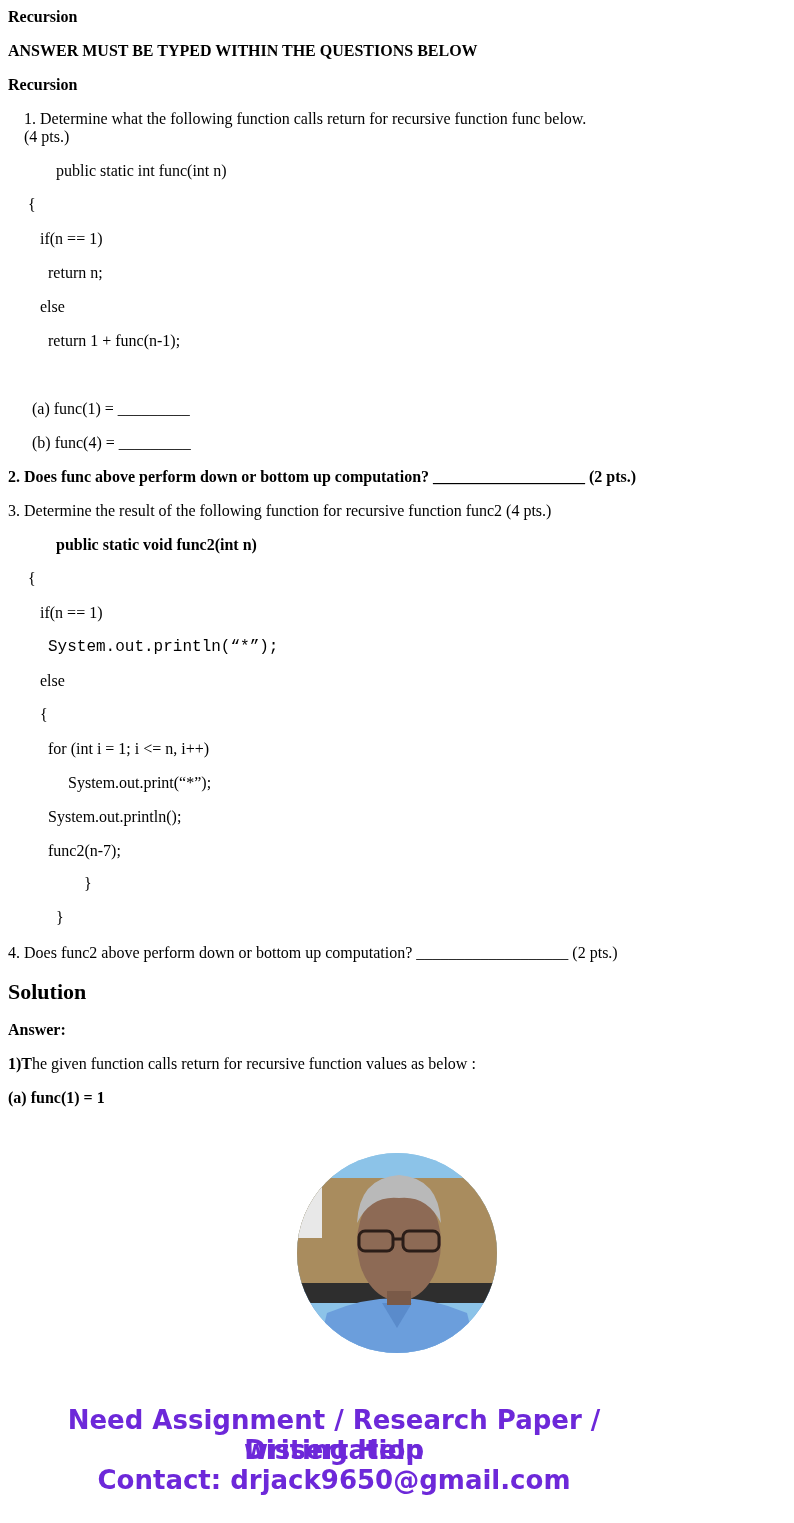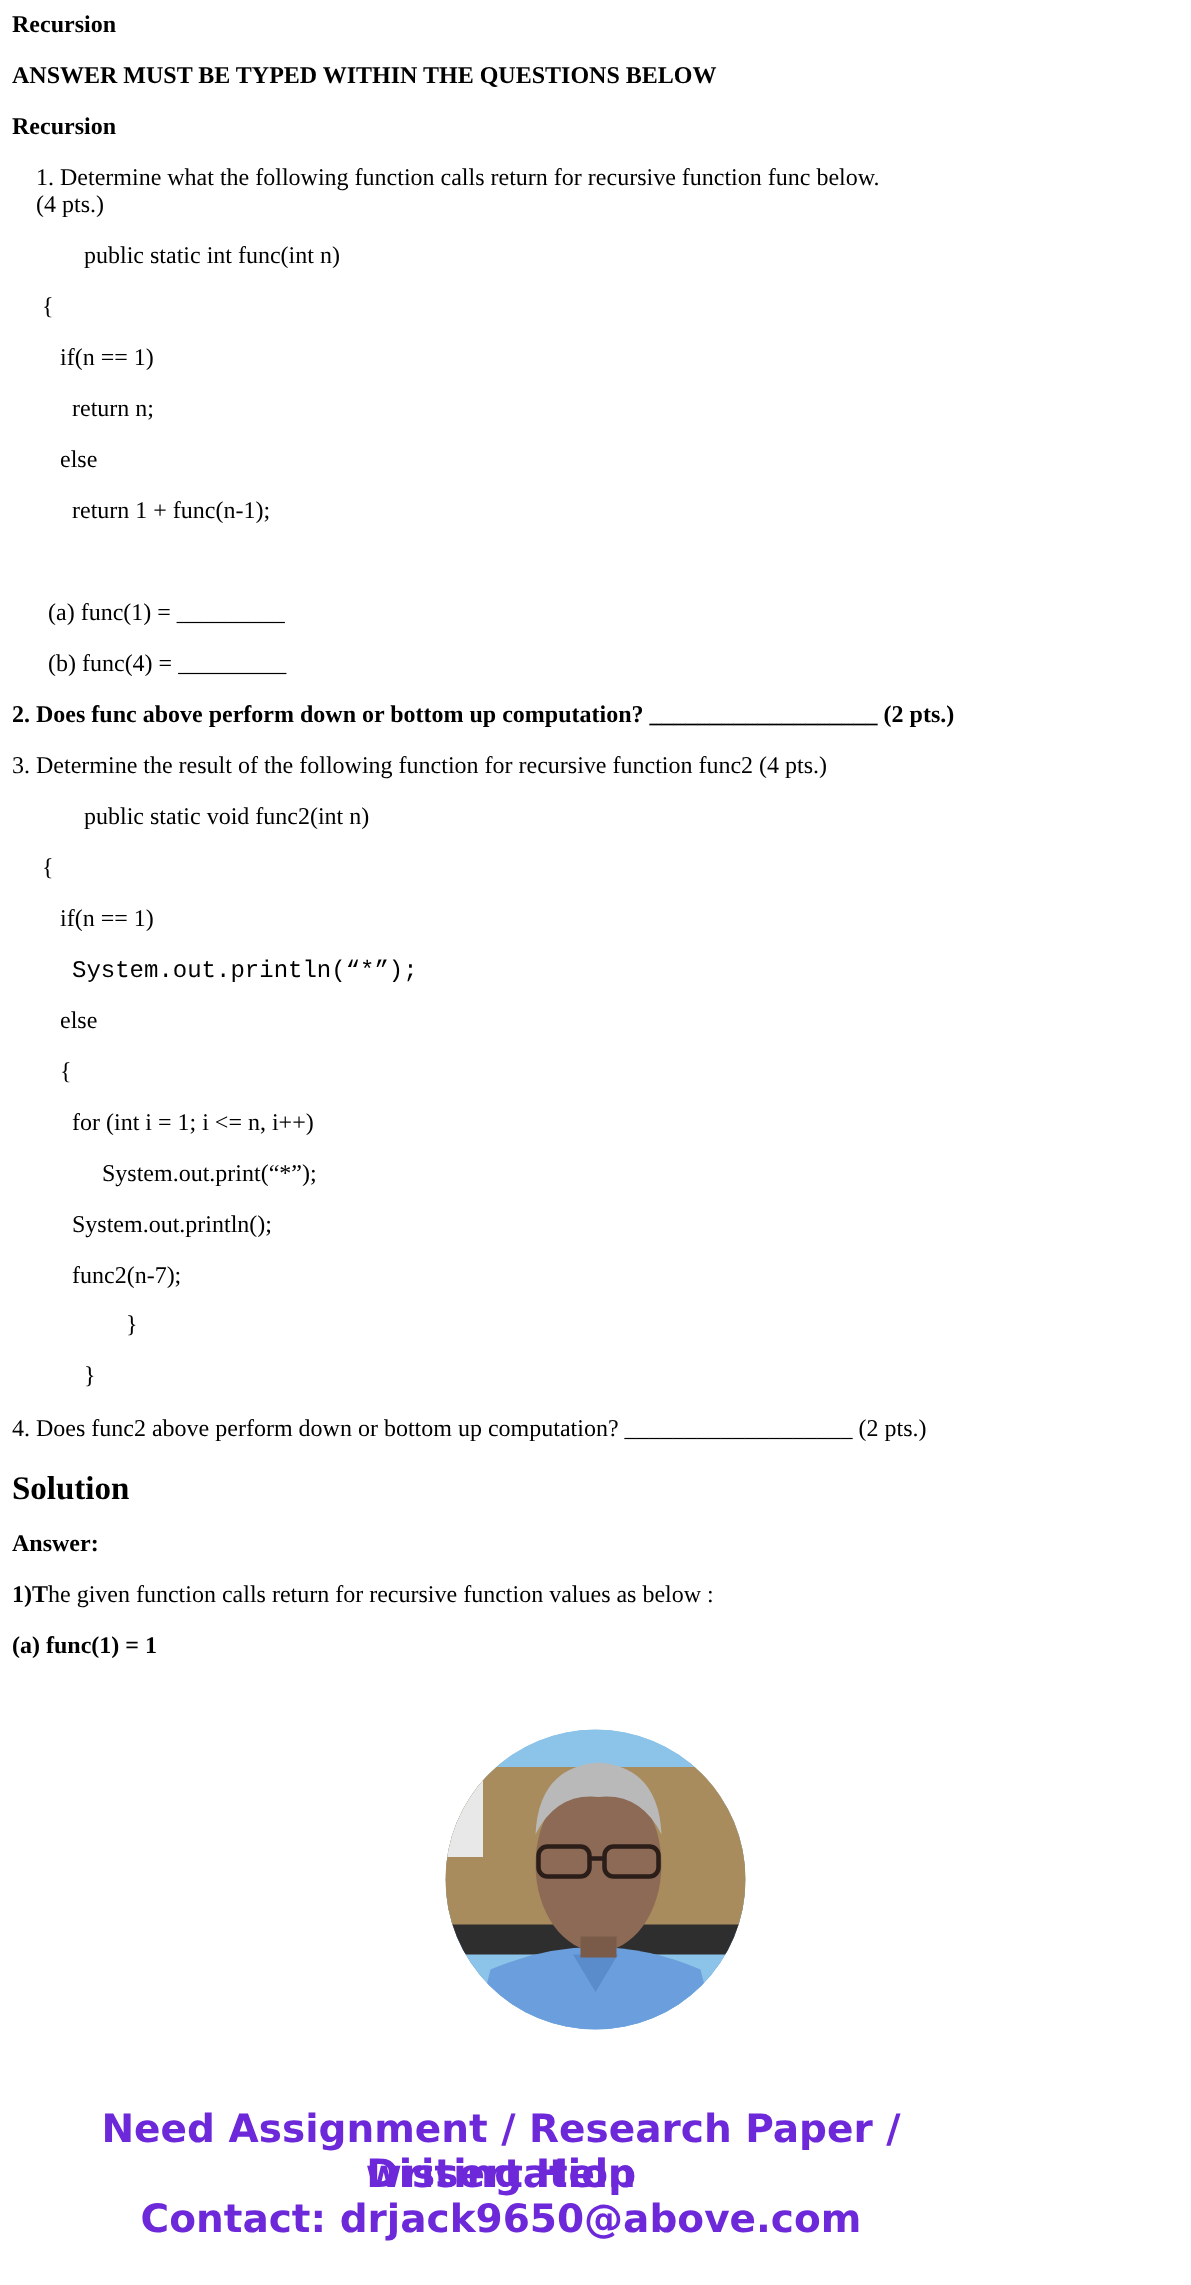--- a/index.html
+++ b/index.html
@@ -37,21 +37,21 @@
 <div class="line" style="top:264px; left:48px;">return n;</div>
 <div class="line" style="top:298px; left:40px;">else</div>
 <div class="line" style="top:332px; left:48px;">return 1 + func(n-1);</div>
 
 <div class="line" style="top:400px; left:32px;">(a) func(1) = _________</div>
 <div class="line" style="top:434px; left:32px;">(b) func(4) = _________</div>
 
 <div class="line" style="top:468px;font-weight:bold;">2. Does func above perform down or bottom up computation? ___________________ (2 pts.)</div>
 <div class="line" style="top:502px;">3. Determine the result of the following function for recursive function func2 (4 pts.)</div>
 
-<div class="line" style="top:536px; left:56px;">public static void func2(int n)</div>
+<div class="line" style="top:536px; left:56px;font-weight:bold;">public static void func2(int n)</div>
 <div class="line" style="top:570px; left:28px;">{</div>
 <div class="line" style="top:604px; left:40px;">if(n == 1)</div>
 <div class="line" style="top:638px; left:48px;font-family:Liberation Mono, monospace;">System.out.println(“*”);</div>
 <div class="line" style="top:672px; left:40px;">else</div>
 <div class="line" style="top:706px; left:40px;">{</div>
 <div class="line" style="top:740px; left:48px;">for (int i = 1; i &lt;= n, i++)</div>
 <div class="line" style="top:774px; left:68px;">System.out.print(“*”);</div>
 <div class="line" style="top:808px; left:48px;">System.out.println();</div>
 <div class="line" style="top:842px; left:48px;">func2(n-7);</div>
 <div class="line" style="top:875px; left:84px;">}</div>
@@ -76,13 +76,13 @@
     <path d="M60 70 Q62 25 102 22 Q142 25 144 70 Q130 42 102 45 Q74 42 60 70 Z" fill="#b9b9b9"></path>
     <rect x="62" y="78" width="34" height="20" rx="6" fill="none" stroke="#2b1d18" stroke-width="3"></rect>
     <rect x="106" y="78" width="36" height="20" rx="6" fill="none" stroke="#2b1d18" stroke-width="3"></rect>
     <line x1="96" y1="86" x2="106" y2="86" stroke="#2b1d18" stroke-width="3"></line>
     <rect x="90" y="138" width="24" height="14" fill="#7a5a48"></rect>
   </svg>
 </div>
 
 <div class="promo" style="top:1405px;">Need Assignment / Research Paper / Dissertation</div>
 <div class="promo" style="top:1435px;">writing Help</div>
-<div class="promo" style="top:1465px;">Contact: drjack9650@above.com</div>
+<div class="promo" style="top:1465px;">Contact: drjack9650@gmail.com</div>
 
 </body></html>

